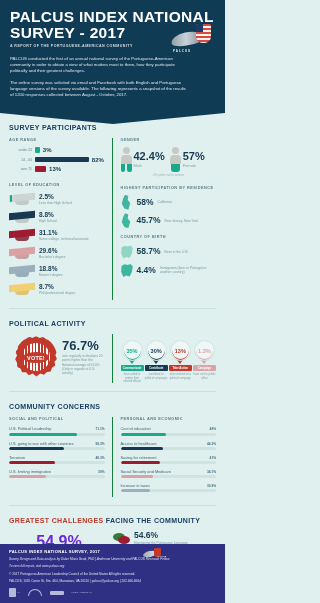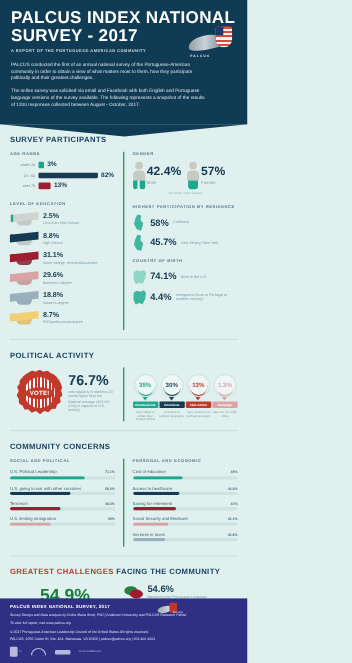--- a/index.html
+++ b/index.html
@@ -169,21 +169,21 @@
   .cc-row{margin-bottom:5px;}
   .cc-top{display:flex;justify-content:space-between;align-items:baseline;}
   .cc-lab{font-size:3.9px;color:#3f6374;}
   .cc-val{font-size:3.2px;font-weight:bold;color:#4a7182;}
   .cc-track{height:2.6px;background:#cfe3e0;border-radius:2px;margin-top:1.5px;overflow:hidden;}
   .cc-fill{height:100%;border-radius:2px;}
 
   
   .ch-wrap{display:flex;align-items:flex-start;}
   .ch-left{width:100px;position:relative;text-align:center;padding-top:3px;}
-  .ch-num{font-size:16px;font-weight:bold;color:#15803d;line-height:16px;}
+  .ch-num{font-size:16px;font-weight:bold;color:#6d28d9;line-height:16px;}
   .ch-cap{font-size:3.4px;color:#7d99a2;line-height:4.4px;margin-top:2px;}
   .hands{position:relative;height:26px;margin-top:-2px;}
   .hands i{
     position:absolute;bottom:0;width:6px;background:#a8dcd6;border-radius:3px 3px 0 0;
     display:block;
   }
   .ch-right{flex:1;padding-left:4px;}
   .ch-item{display:flex;align-items:flex-start;margin-bottom:7px;}
   .ch-ico{width:17px;height:15px;flex:none;margin-right:4px;position:relative;}
   .ch-num2{font-size:8.5px;font-weight:bold;color:#173a52;line-height:9px;}
@@ -375,21 +375,21 @@
               <div class="shape" style="background:#3fb6a0;clip-path:polygon(35% 0%,60% 8%,55% 35%,75% 55%,60% 100%,30% 92%,10% 60%,20% 25%)"></div>
               <div class="resnum">45.7%</div>
               <div class="reslab">New Jersey, New York</div>
             </div>
           </div>
 
         <div class="sub-h" style="margin-top:7px">COUNTRY OF BIRTH</div>
         <div id="birth-list">
             <div class="resrow">
               <div class="shape" style="background:#8fd6c6;clip-path:polygon(8% 22%,30% 10%,55% 16%,78% 8%,95% 25%,88% 60%,70% 92%,45% 85%,22% 95%,5% 62%)"></div>
-              <div class="resnum">74.1%</div>
+              <div class="resnum">58.7%</div>
               <div class="reslab">Born in the U.S.</div>
             </div>
             <div class="resrow">
               <div class="shape" style="background:#3fb6a0;clip-path:polygon(8% 22%,30% 10%,55% 16%,78% 8%,95% 25%,88% 60%,70% 92%,45% 85%,22% 95%,5% 62%)"></div>
               <div class="resnum">4.4%</div>
               <div class="reslab">Immigrants (born in Portugal or another country)</div>
             </div>
           </div>
       </div>
     </div>

